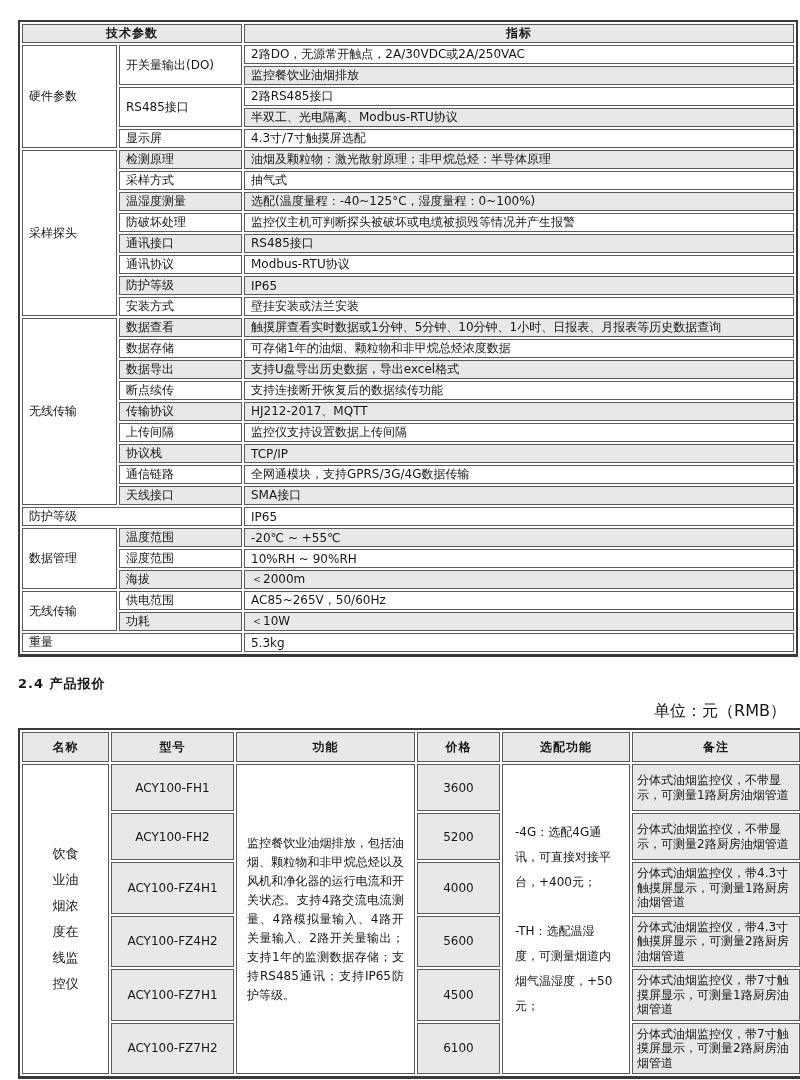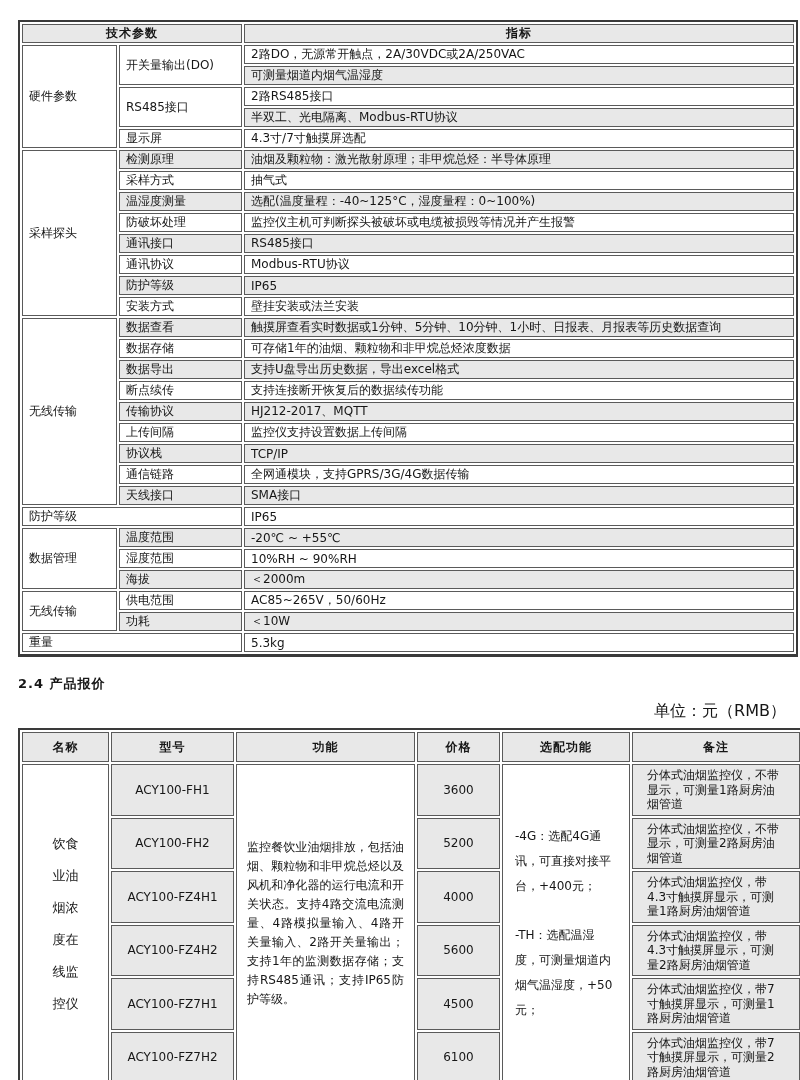--- a/index.html
+++ b/index.html
@@ -36,28 +36,28 @@
   }
   #price-table th { height: 30px; }
   td.g { background: #e8e8e8; }
 
   
   td.cat, td.lab { text-align: left; height: 19px; }
   td.val { text-align: left; height: 19px; white-space: nowrap; }
 
   
   td.mod, td.pr { text-align: center; height: 47px; }
-  td.rem { padding: 3px 14px; line-height: 14.5px; text-align: left; }
+  td.rem { padding: 3px 4px; line-height: 14.5px; text-align: left; }
   td.fn  { padding: 8px 10px; line-height: 19px; text-align: justify; }
   td.opt { padding: 8px 12px; line-height: 25px; text-align: left; }
   .opt-item { margin: 24px 0; }
   td.nm { vertical-align: middle; }
   .vtext {
     width: 2em; margin: 0 auto;
-    font-size: 13px; line-height: 32px;
+    font-size: 13px; line-height: 26px;
     text-align: center; word-break: break-all;
   }
 
   .section-title {
     font-size: 13px; font-weight: bold;
     margin: 18px 0 0 0; letter-spacing: 1px;
   }
   .unit-label {
     width: 768px; text-align: right;
     font-size: 16px; margin: 8px 0 6px 0;
@@ -80,21 +80,21 @@
           <th>指标</th>
         </tr>
       </thead>
     <tbody id="spec-tbody">
         <tr>
           <td rowspan="5" class="cat">硬件参数</td>
           <td rowspan="2" class="lab">开关量输出(DO)</td>
           <td class="val">2路DO，无源常开触点，2A/30VDC或2A/250VAC</td>
         </tr>
         <tr>
-          <td class="val g">可测量烟道内烟气温湿度</td>
+          <td class="val g">监控餐饮业油烟排放</td>
         </tr>
         <tr>
           <td rowspan="2" class="lab">RS485接口</td>
           <td class="val">2路RS485接口</td>
         </tr>
         <tr>
           <td class="val g">半双工、光电隔离、Modbus-RTU协议</td>
         </tr>
         <tr>
           <td class="lab">显示屏</td>

